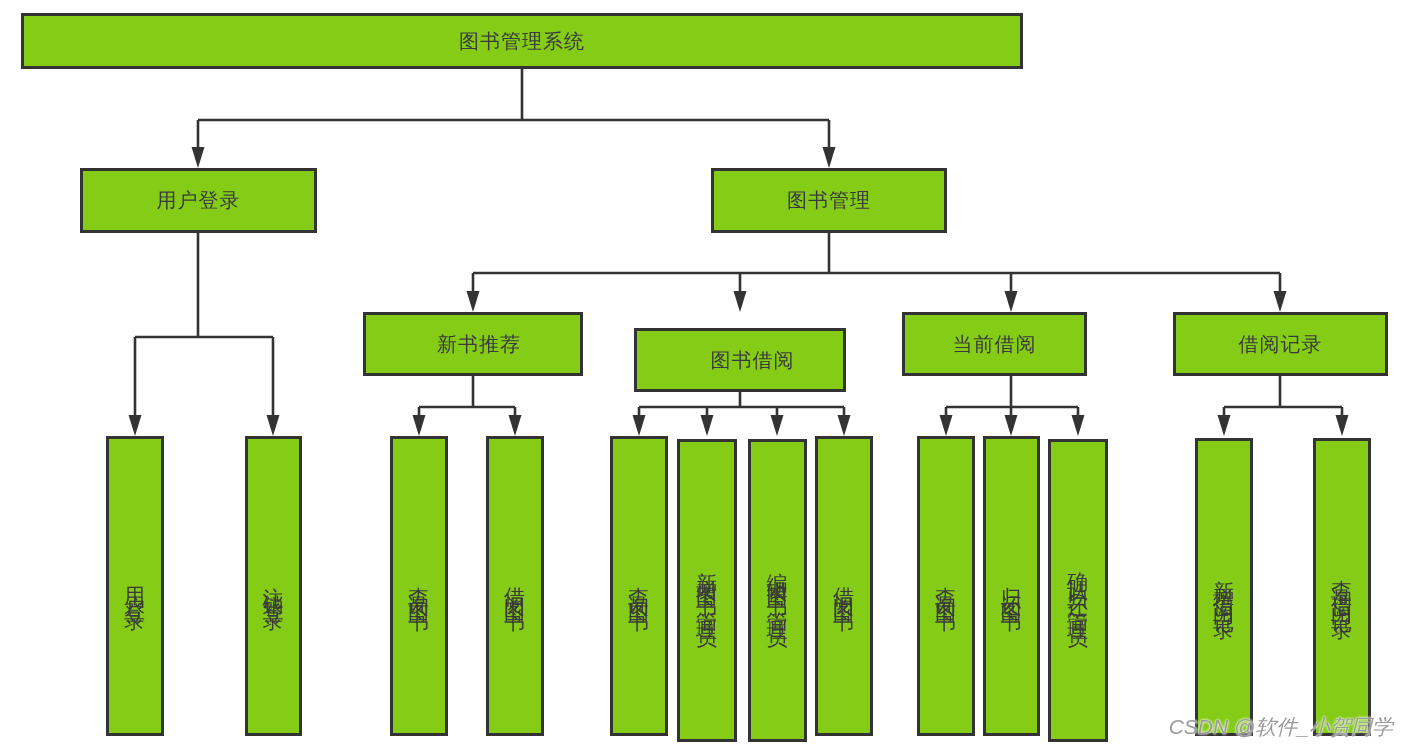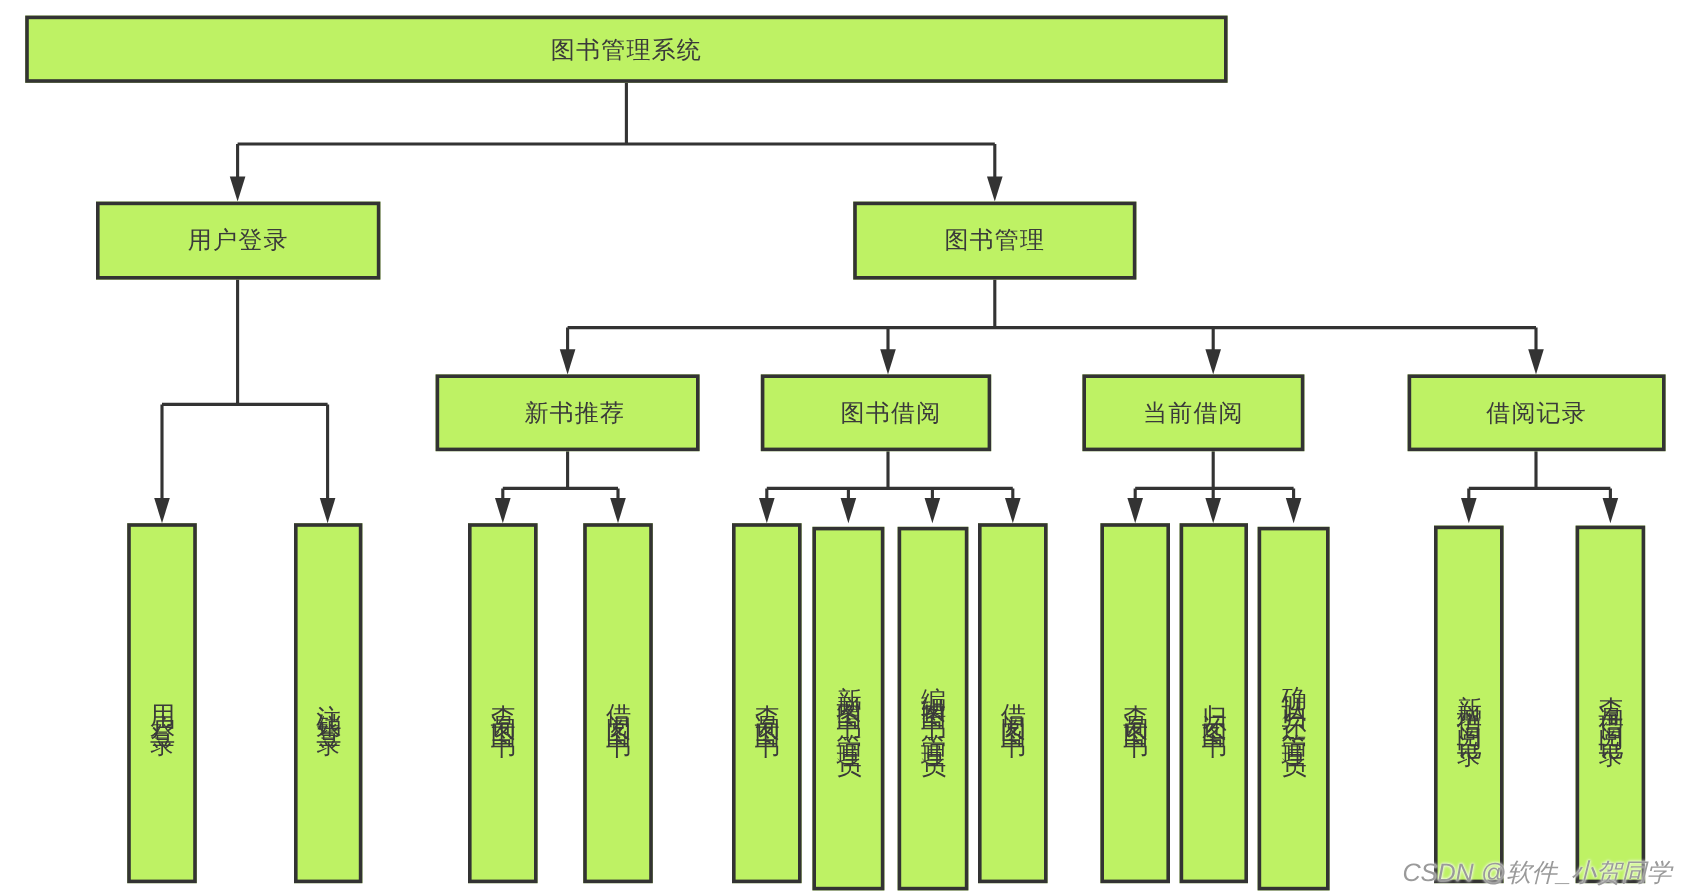--- a/index.html
+++ b/index.html
@@ -14,21 +14,21 @@
   #connectors {
     position: absolute;
     left: 0; top: 0;
     width: 1405px; height: 747px;
     pointer-events: none;
   }
   .box {
     position: absolute;
     box-sizing: border-box;
     border: 3px solid #333333;
-    background: #bef264;
+    background: #84cc16;
     color: #3a3a3a;
     display: flex;
     align-items: center;
     justify-content: center;
     font-size: 20px;
     letter-spacing: 1px;
     z-index: 2;
   }
   .vbox {
     writing-mode: vertical-lr;
@@ -37,21 +37,21 @@
     letter-spacing: 8px;
     line-height: 1;
     top: 436px;
     height: 300px;
   }
   
   #n-root       { left: 21px;  top: 13px;  width: 1002px; height: 56px; }
   #n-user-login { left: 80px;  top: 168px; width: 237px;  height: 65px; }
   #n-book-mgmt  { left: 711px; top: 168px; width: 236px;  height: 65px; }
   #n-new-books  { left: 363px; top: 312px; width: 220px;  height: 64px; padding-left: 12px; }
-  #n-borrowing  { left: 634px; top: 312px; width: 192px;  height: 64px; padding-left: 25px; }
+  #n-borrowing  { left: 634px; top: 328px; width: 212px;  height: 64px; padding-left: 25px; }
   #n-current    { left: 902px; top: 312px; width: 185px;  height: 64px; }
   #n-records    { left: 1173px;top: 312px; width: 215px;  height: 64px; }
   
   #v-user-login { left: 106px;  width: 58px; }
   #v-logout     { left: 245px;  width: 57px; }
   #v-nb-query   { left: 390px;  width: 58px; }
   #v-nb-borrow  { left: 486px;  width: 58px; }
   #v-bb-query   { left: 610px;  width: 58px; }
   #v-bb-add     { left: 677px;  width: 60px; top: 439px; height: 303px; }
   #v-bb-edit    { left: 748px;  width: 59px; top: 439px; height: 303px; }

